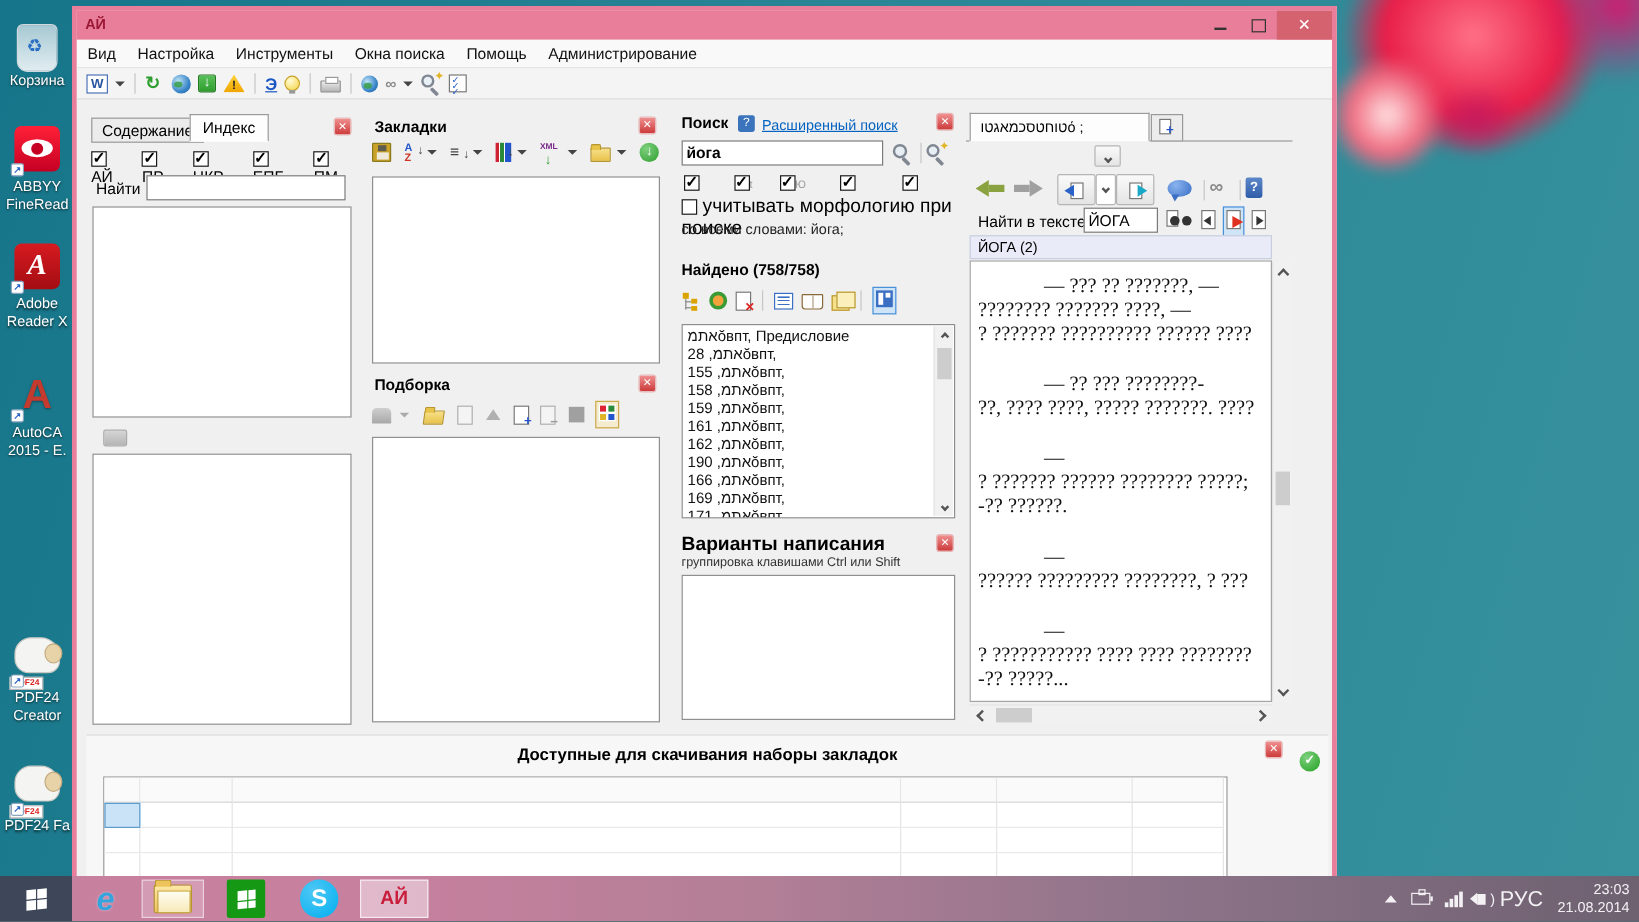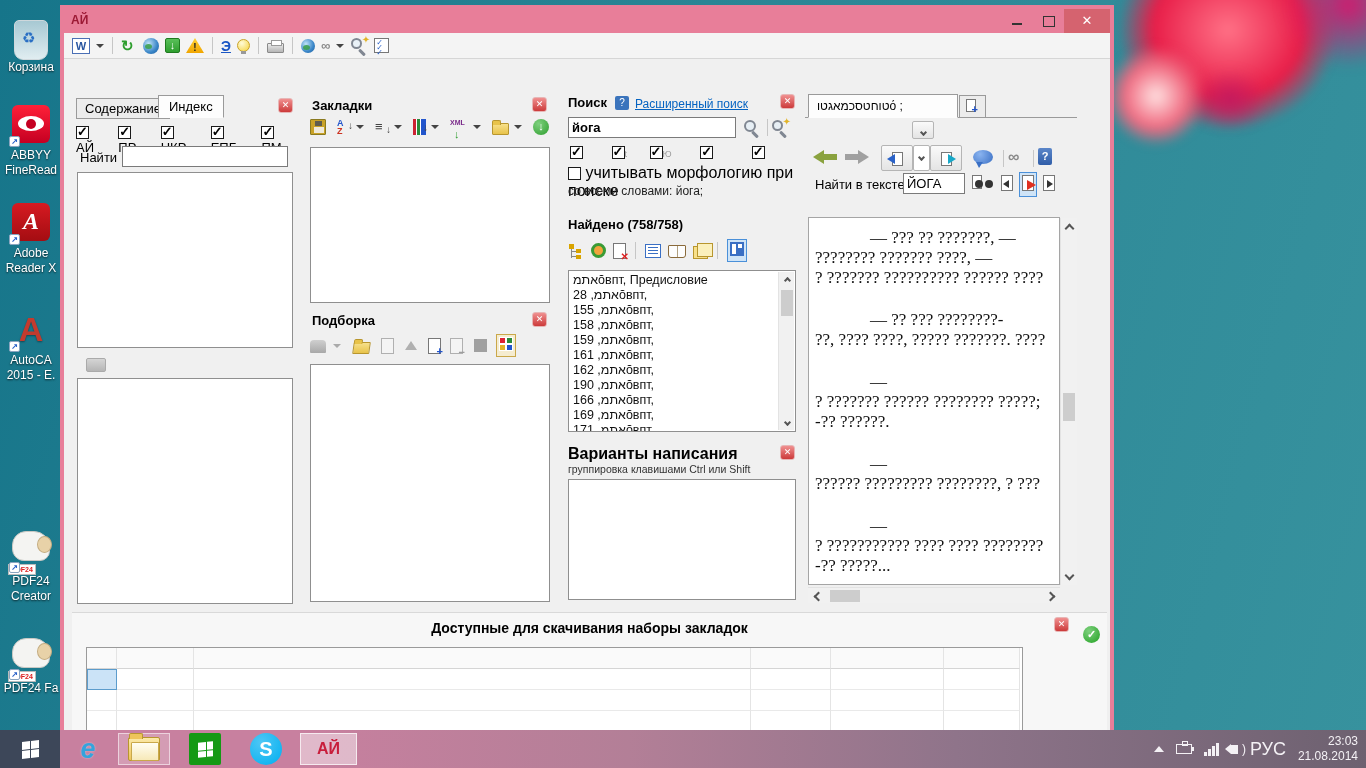--- a/index.html
+++ b/index.html
@@ -280,20 +280,28 @@
     <div class="lbl">PDF24 Fa</div>
   </div>
 
   <div id="win">
     <div id="titlebar">
       <span class="wt">АЙ</span>
       <span class="wbtn wmin"></span>
       <span class="wbtn wmax"></span>
       <span class="wbtn wclose"></span>
     </div>
+    <div id="menubar">
+      <span class="mi">Вид</span>
+      <span class="mi">Настройка</span>
+      <span class="mi">Инструменты</span>
+      <span class="mi">Окна поиска</span>
+      <span class="mi">Помощь</span>
+      <span class="mi">Администрирование</span>
+    </div>
     <div id="toolbar">
       <span class="ic ic-w"></span>
         <span class="dd"></span>
       <span class="sep"></span>
       <span class="ic ic-ref"></span>
       <span class="ic ic-globe"></span>
       <span class="ic ic-gbox"></span>
       <span class="ic ic-warn"></span>
       <span class="sep"></span>
       <span class="ic ic-eh"></span>
@@ -474,20 +482,21 @@
         <span class="sep" style="position:absolute;left:196px;top:57px"></span>
         <span class="ic ic-link" style="position:absolute;left:203px;top:56px;font-size:16px"></span>
         <span class="sep" style="position:absolute;left:226px;top:57px"></span>
         <span class="qbook" style="position:absolute;left:233px;top:55px"></span>
         <span style="position:absolute;left:10px;top:84px;font-size:13px">Найти в тексте</span>
         <input class="tin" style="position: absolute; left: 98px; top: 80px; width: 62px;" value="ЙОГА">
         <span style="position:absolute;left:167px;top:82px"><span class="pg" style="width:10px;height:14px"></span><span class="binoc" style="position:absolute;left:3px;top:2px"></span></span>
         <span style="position:absolute;left:196px;top:82px"><span class="pg" style="width:12px;height:16px"></span><span class="tri l-blk" style="position:absolute;left:2px;top:5px"></span></span>
         <span class="selblue" style="position:absolute;left:214px;top:79px"><span class="pg" style="width:12px;height:16px"></span><span class="tri r-red" style="position:absolute;left:7px;top:7px"></span></span>
         <span style="position:absolute;left:238px;top:82px"><span class="pg" style="width:12px;height:16px"></span><span class="tri r-blk" style="position:absolute;right:2px;top:5px"></span></span>
+        <div style="position:absolute;left:3px;top:103px;width:252px;height:20px;background:#e9ecf8;border:1px solid #c9cede;font-size:12px;line-height:18px;padding-left:6px">ЙОГА (2)</div>
         <div class="white" style="left:3px;top:124px;width:252px;height:368px;overflow:hidden;border-color:#a5a5a5">
           <div class="rtext">
             <p class="ind">— ??? ?? ???????, —</p>
             <p>???????? ??????? ????, —</p>
             <p>? ??????? ?????????? ?????? ????</p>
             <p class="ind sp">— ?? ??? ????????-</p>
             <p>??, ???? ????, ????? ???????. ????</p>
             <p class="ind sp">—</p>
             <p>? ??????? ?????? ???????? ?????;</p>
             <p>-?? ??????.</p>

